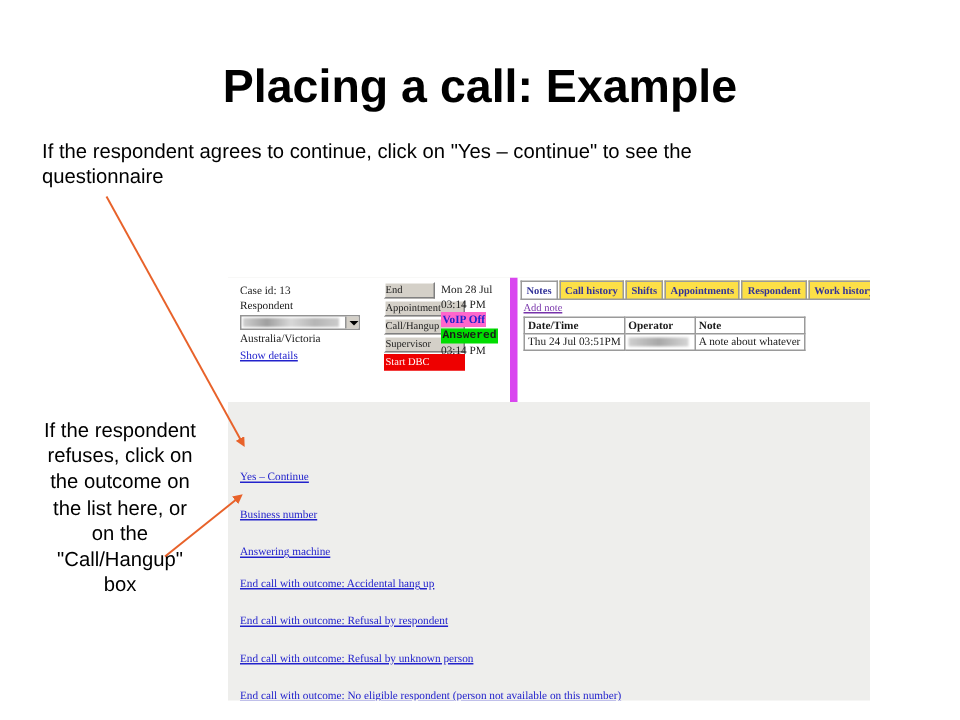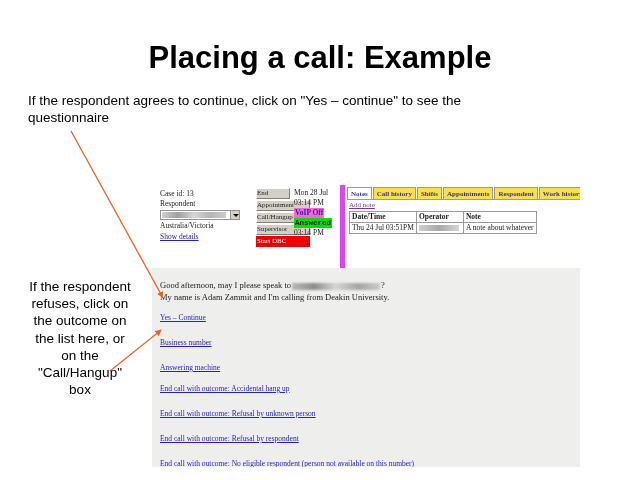--- a/index.html
+++ b/index.html
@@ -386,32 +386,28 @@
           <td>Thu 24 Jul 03:51PM</td>
           <td class="redact-cell">
             <div class="redact-bar"></div>
           </td>
           <td>A note about whatever</td>
         </tr>
       </tbody>
     </table>
   </div>
 
-  <div id="greeting">
-    <div id="greeting-line1"><span>Good afternoon, may I please speak to</span><span id="name-redact"></span><span>?</span></div>
-    <div id="greeting-line2">My name is Adam Zammit and I'm calling from Deakin University.</div>
-  </div>
 
   <div id="outcome-links">
     <a class="outcome-link" href="#">Yes – Continue</a>
     <a class="outcome-link gap-sm" href="#">Business number</a>
     <a class="outcome-link gap-sm" href="#">Answering machine</a>
     <a class="outcome-link gap-lg" href="#">End call with outcome: Accidental hang up</a>
+    <a class="outcome-link gap-sm" href="#">End call with outcome: Refusal by respondent</a>
     <a class="outcome-link gap-sm" href="#">End call with outcome: Refusal by unknown person</a>
-    <a class="outcome-link gap-sm" href="#">End call with outcome: Refusal by respondent</a>
     <a class="outcome-link gap-sm" href="#">End call with outcome: No eligible respondent (person not available on this number)</a>
   </div>
 
 </div>
 
 <svg id="arrow-layer" viewBox="0 0 640 480">
   <defs>
     <marker id="arrowhead" markerWidth="5" markerHeight="5" refX="3.2" refY="2.5" orient="auto">
       <path d="M0,0 L5,2.5 L0,5 Z" fill="#e8622a"></path>
     </marker>

